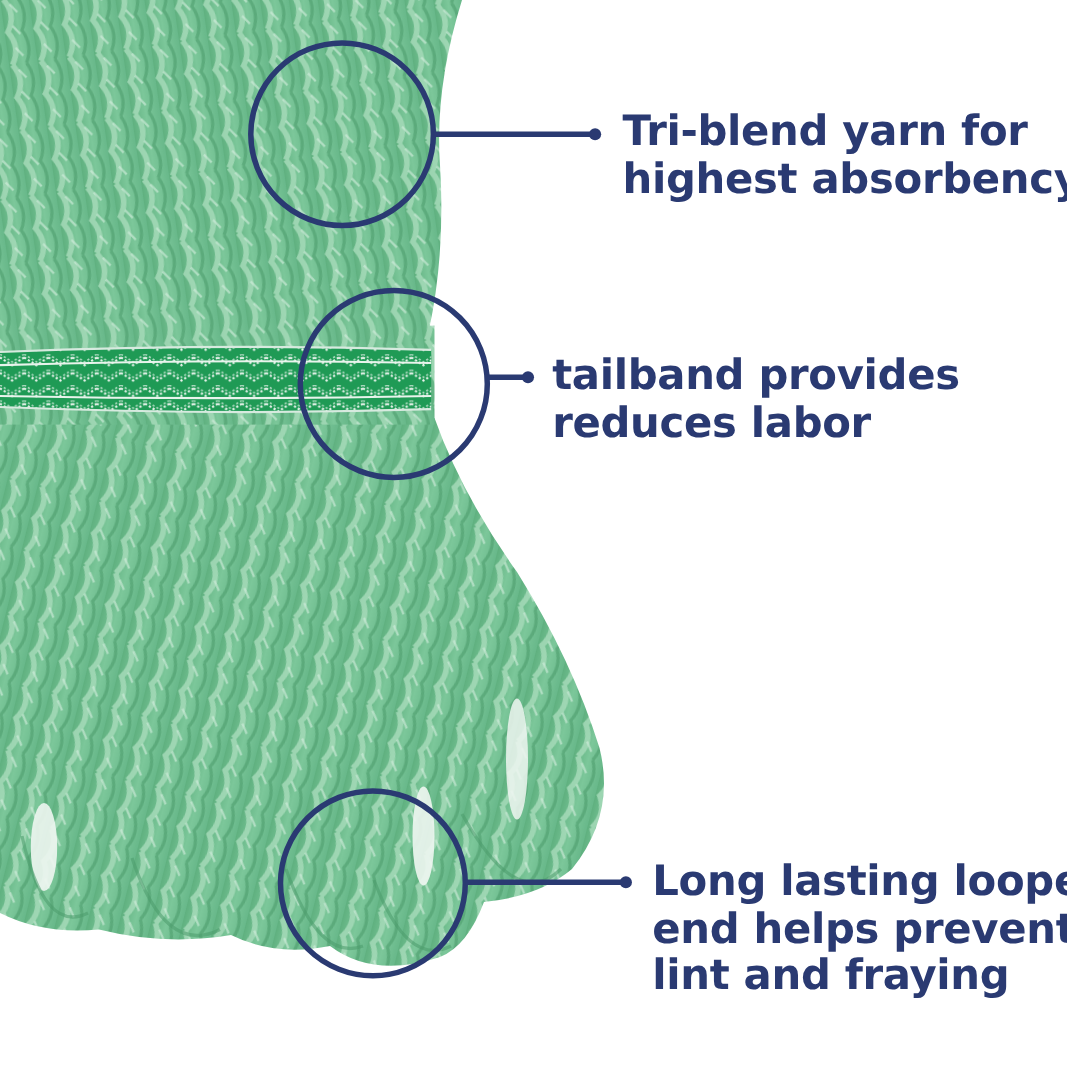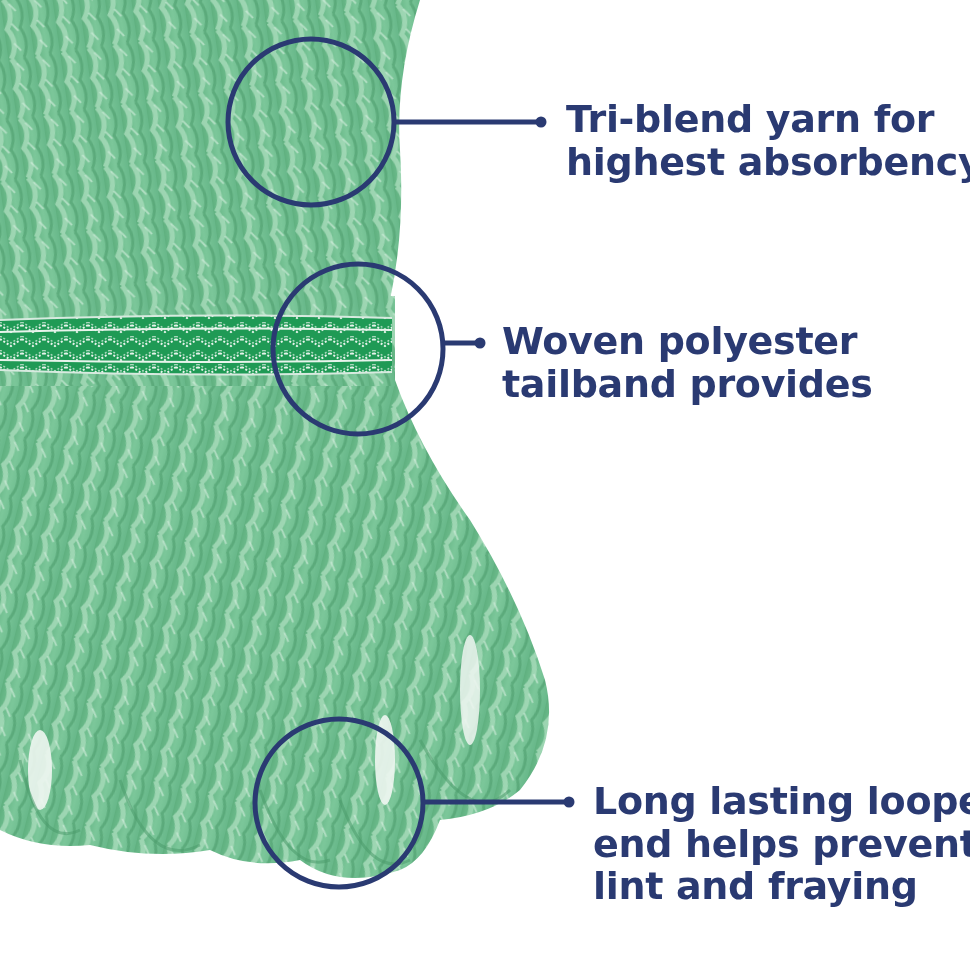--- a/index.html
+++ b/index.html
@@ -114,22 +114,22 @@
     </g>
     <circle cx="569" cy="802" r="5.5" fill="#2a3a72"></circle>
   </svg>
 
   <div class="callout c1">
     <span class="line">Tri-blend yarn for</span>
     <span class="line">highest absorbency</span>
   </div>
 
   <div class="callout c2">
-    <span class="line">Woven polyester</span>
     <span class="line">tailband provides</span>
+    <span class="line">reduces labor</span>
   </div>
 
   <div class="callout c3">
     <span class="line">Long lasting looped</span>
     <span class="line">end helps prevent</span>
     <span class="line">lint and fraying</span>
   </div>
 
 </div>
 

